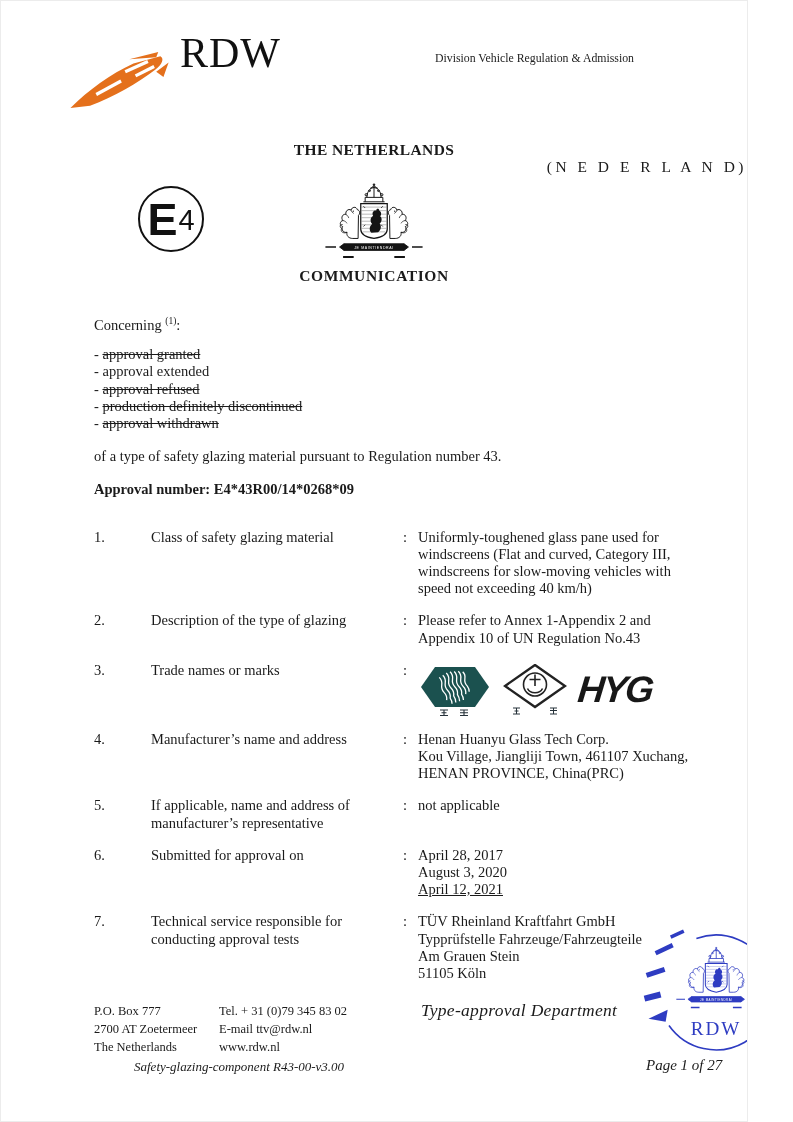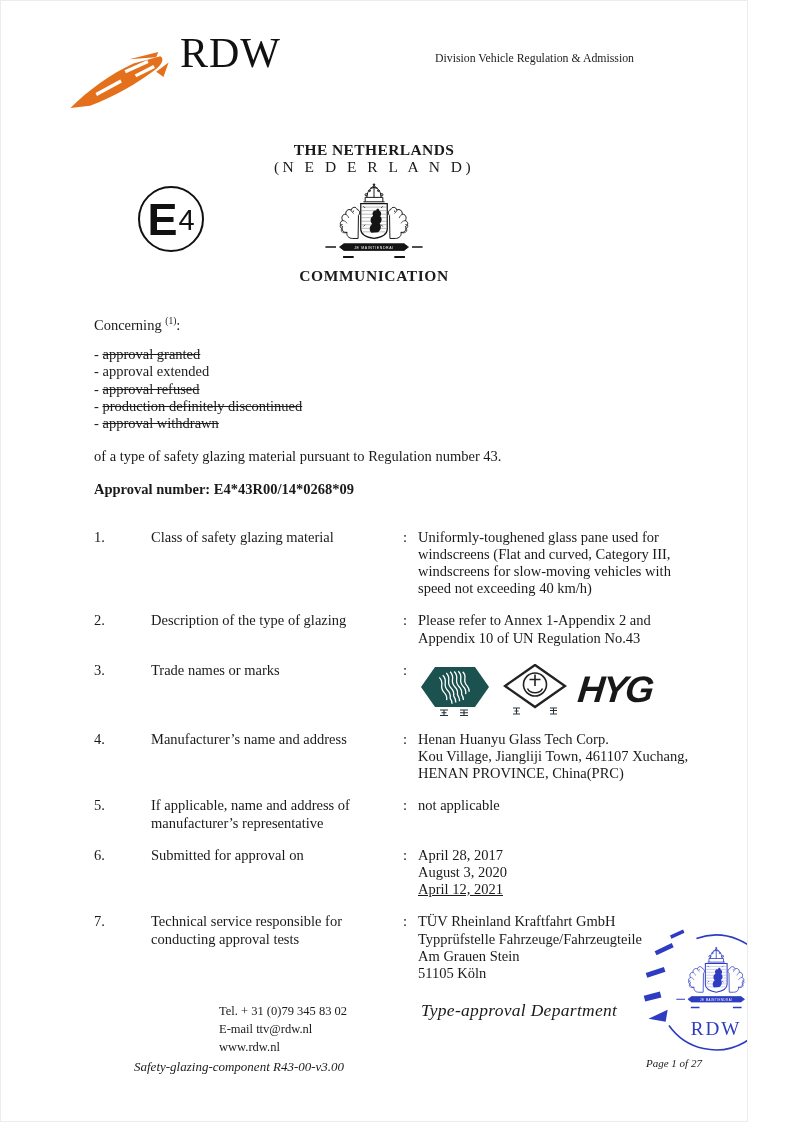--- a/index.html
+++ b/index.html
@@ -7,21 +7,21 @@
         font-family:"Liberation Serif", serif;color:#1a1a1a;border:1px solid #ececec;box-sizing:border-box;}
   .abs{position:absolute;}
 
   
   .brand-logo{left:66px;top:48px;width:104px;height:62px;}
   .brand-text{left:179px;top:28px;font-size:42px;letter-spacing:1px;color:#111;}
   .division{left:434px;top:50px;font-size:11.8px;color:#222;}
 
   
   .country{left:0;top:140px;width:100%;text-align:center;font-weight:bold;font-size:15.5px;letter-spacing:.4px;}
-  .country-native{left:0;top:157px;width:100%;text-align:center;font-size:15.5px;letter-spacing:3.5px;}
+  .country-native{left:0;top:157px;width:100%;text-align:right;font-size:15.5px;letter-spacing:3.5px;}
   .emark{left:137px;top:185px;width:62px;height:62px;border:2.5px solid #111;border-radius:50%;
          display:flex;align-items:center;justify-content:center;background:#fff;}
   .emark .e{font-family:"Liberation Sans",sans-serif;font-weight:bold;font-size:45px;line-height:1;color:#111;}
   .emark .n{font-family:"Liberation Sans",sans-serif;font-size:29px;line-height:1;color:#111;margin:2px 0 0 1px;}
   .arms-main{left:50%;top:181px;transform:translateX(-50%);width:106px;height:82px;color:#141414;}
   .communication{left:0;top:266px;width:100%;text-align:center;font-weight:bold;font-size:15.5px;letter-spacing:.6px;}
 
   
   .main{left:93px;top:312px;width:650px;font-size:14.5px;line-height:17.2px;}
   .concerning-line{margin:0;}
@@ -38,21 +38,21 @@
   .uline{text-decoration:underline;}
   .marks{display:flex;align-items:center;gap:11px;margin-top:2px;}
   .hyg{font-family:"Liberation Sans",sans-serif;font-weight:bold;font-style:italic;
        font-size:37px;letter-spacing:-2px;transform:skewX(-6deg);color:#181818;line-height:1;}
 
   
   .f-address{left:93px;top:1001px;font-size:12.5px;line-height:18px;}
   .f-contact{left:218px;top:1001px;font-size:12.5px;line-height:18px;}
   .f-dept{left:420px;top:999px;font-style:italic;font-size:17.5px;letter-spacing:.3px;}
   .f-ref{left:93px;top:1058px;font-style:italic;font-size:13px;margin-left:40px;}
-  .f-page{left:645px;top:1056px;font-style:italic;font-size:11px;}
+  .f-page{left:645px;top:1056px;font-style:italic;font-size:15px;}
   .stamp{left:636px;top:921px;width:152px;height:136px;color:#2e3cc2;}
 </style>
 </head>
 <body>
 
 <svg width="0" height="0" style="position:absolute">
   <defs>
     <symbol id="dutch-arms" viewBox="0 0 120 92">
       <g stroke="currentColor" fill="none" stroke-width="1.1">
 
@@ -252,20 +252,23 @@
       <path d="M9,53 L27,47" stroke-width="5"></path>
       <path d="M7,76 L23,72" stroke-width="6"></path>
     </g>
     <path d="M11,96 L30,87 L28,99 Z" fill="currentColor"></path>
     <g transform="translate(35,24) scale(0.72)">
       <use href="#dutch-arms" width="120" height="92"></use>
     </g>
     <text x="78" y="112" text-anchor="middle" font-family="Liberation Serif, serif" font-size="19" letter-spacing="2" fill="currentColor">RDW</text>
   </svg>
 
+  <div class="abs f-address pre">P.O. Box 777
+2700 AT Zoetermeer
+The Netherlands</div>
   <div class="abs f-contact pre">Tel. + 31 (0)79 345 83 02
 E-mail ttv@rdw.nl
 www.rdw.nl</div>
   <div class="abs f-dept">Type-approval Department</div>
   <div class="abs f-ref">Safety-glazing-component R43-00-v3.00</div>
   <div class="abs f-page">Page 1 of 27</div>
 
 </div>
 
 </body></html>

